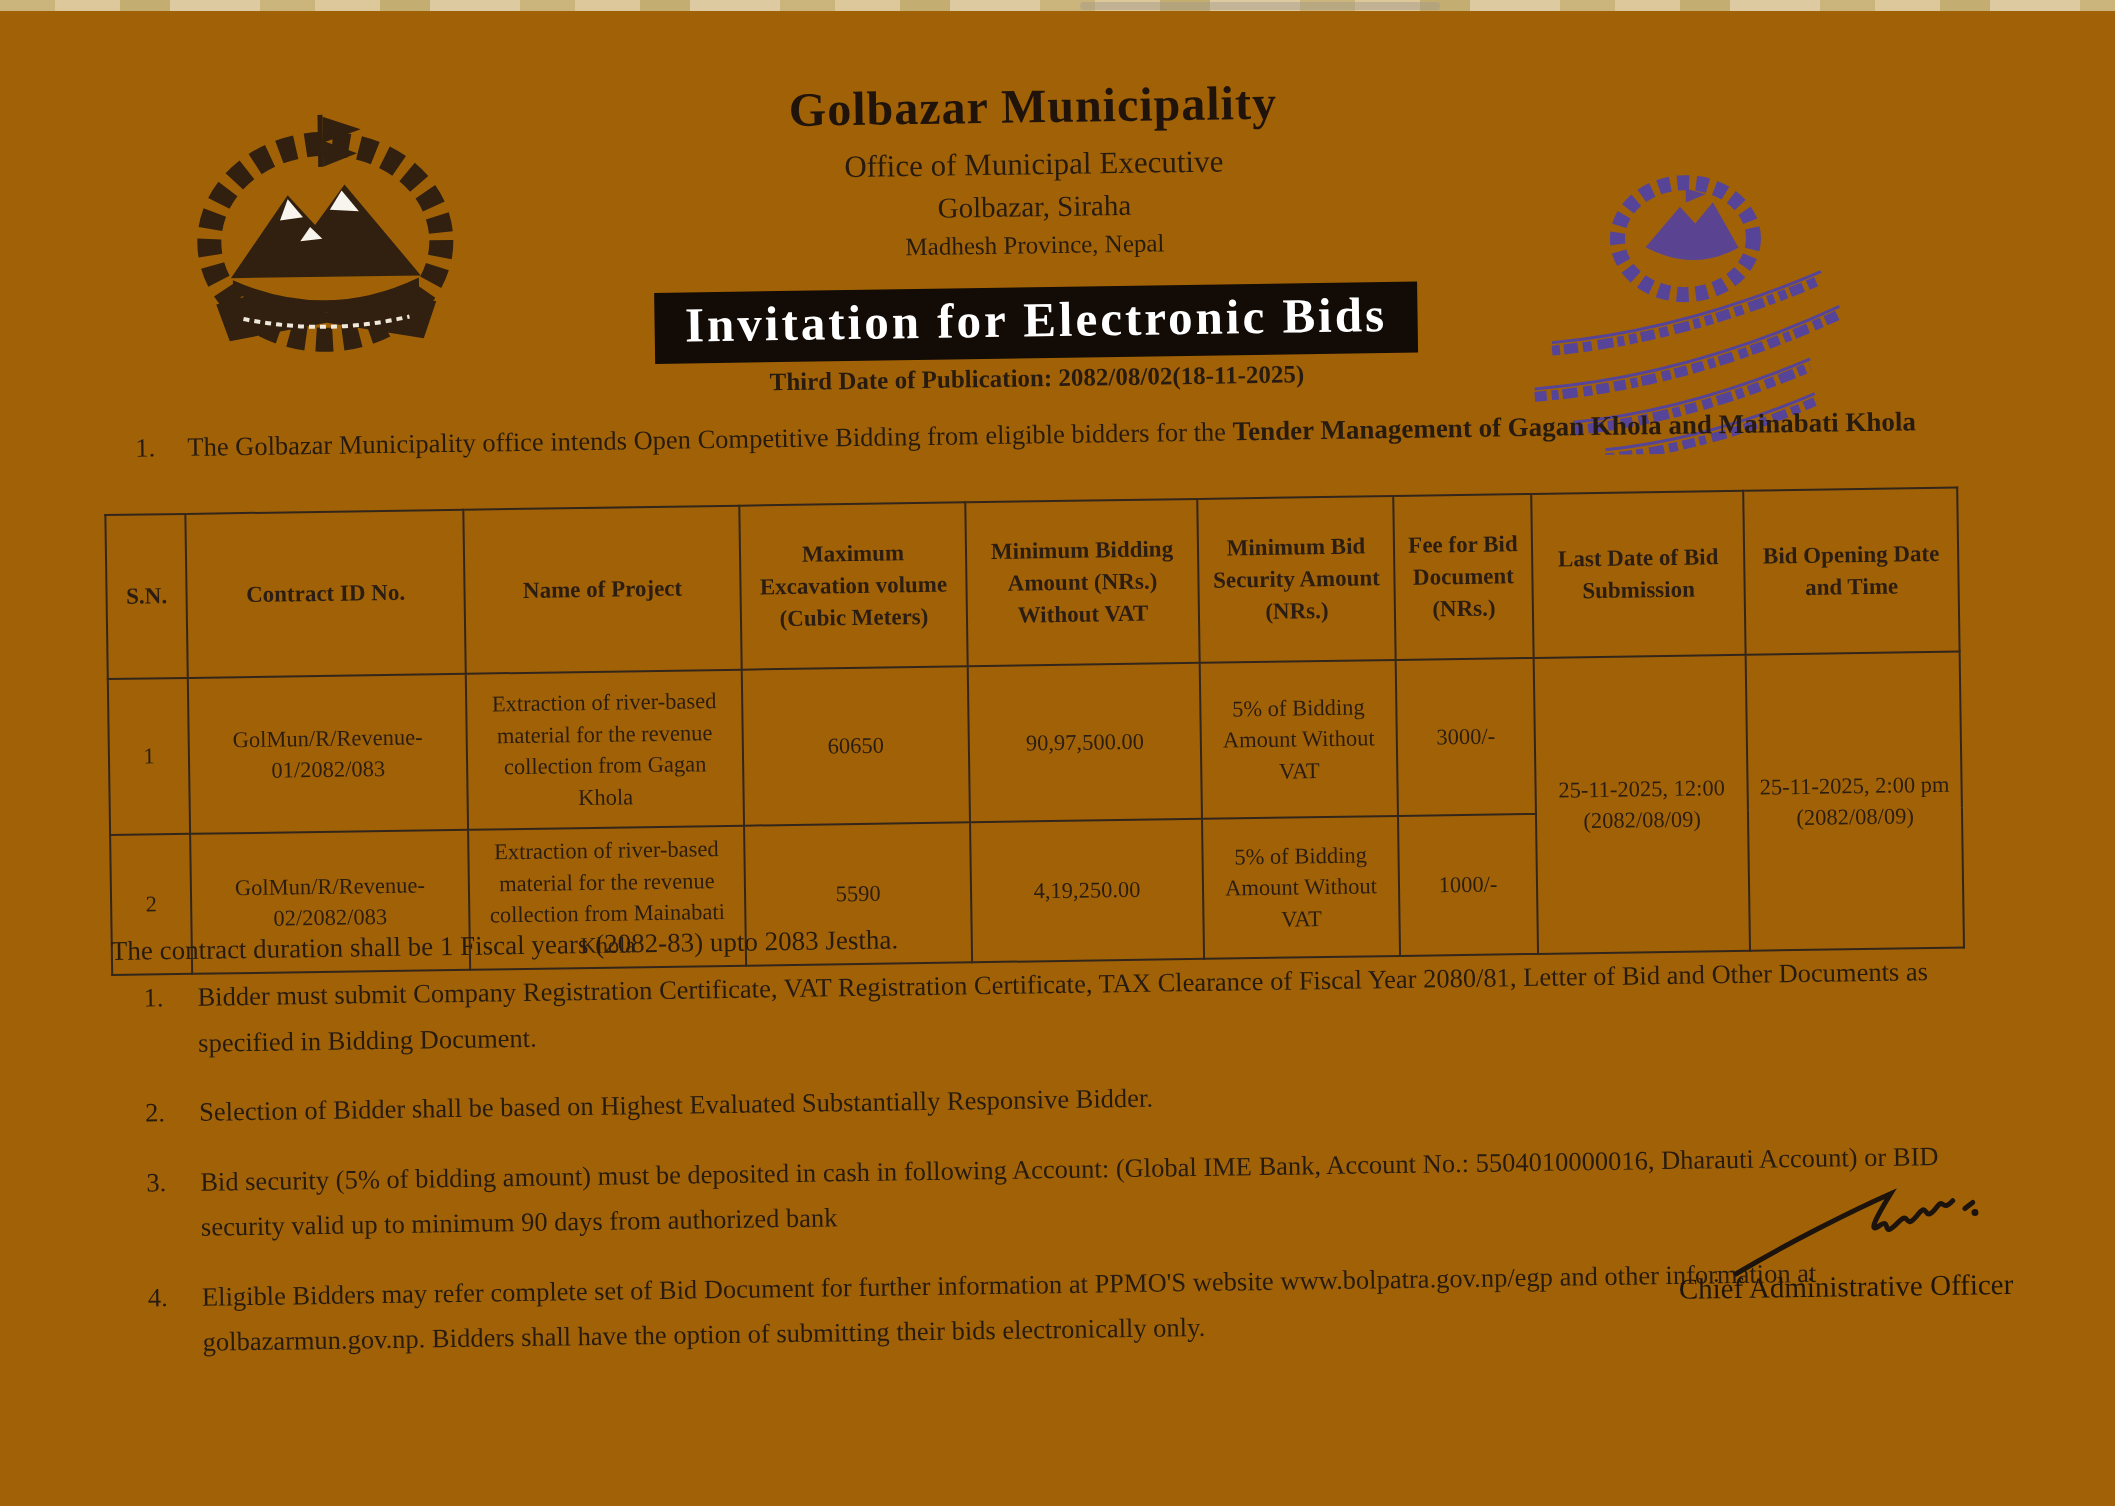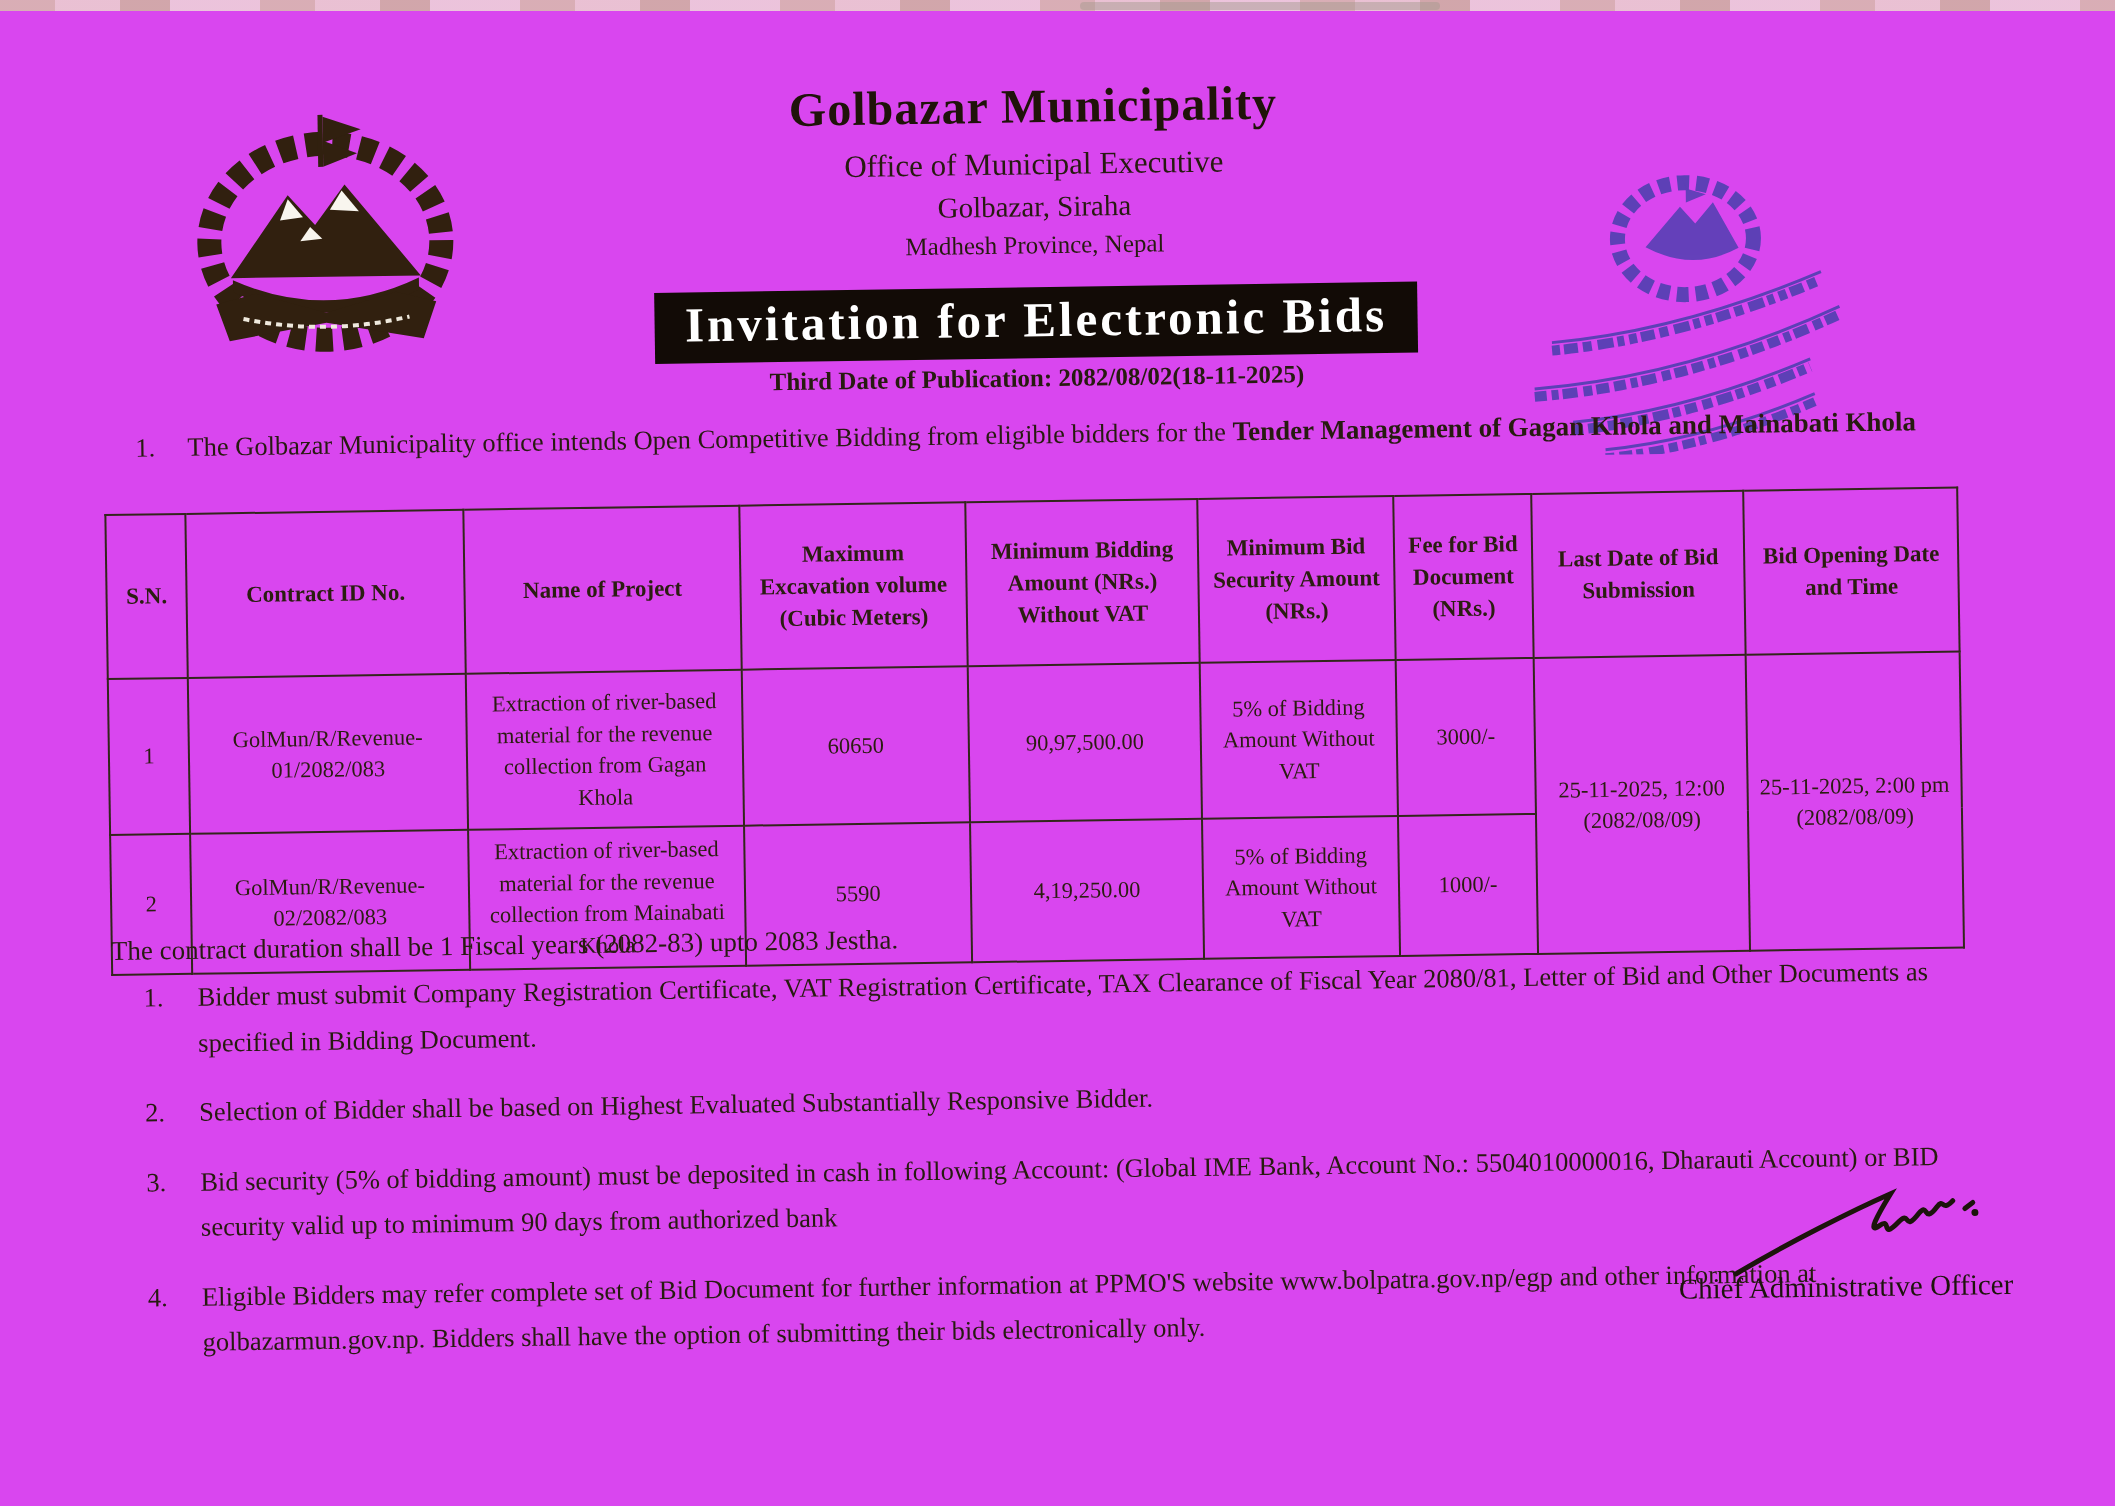--- a/index.html
+++ b/index.html
@@ -1,18 +1,18 @@
 <!DOCTYPE html>
 <html><head>
 <meta charset="utf-8">
 <style>
   html,body{margin:0;padding:0;background:#ffffff;}
   .page{
     position:relative;width:2115px;height:1506px;overflow:hidden;
-    background:#d946ef;
+    background:#a16207;
     font-family:"Liberation Serif", serif;
     color:#271b10;
   }
   .scan-edge-top{
     position:absolute;top:0;left:0;width:2115px;height:11px;
     background:repeating-linear-gradient(90deg,#d9d0a2 0 55px,#efe9ca 55px 120px,#cfc694 120px 170px,#f2edd5 170px 260px);
     opacity:.75;
   }
   .scan-edge-top2{
     position:absolute;top:2px;left:1080px;width:360px;height:8px;

